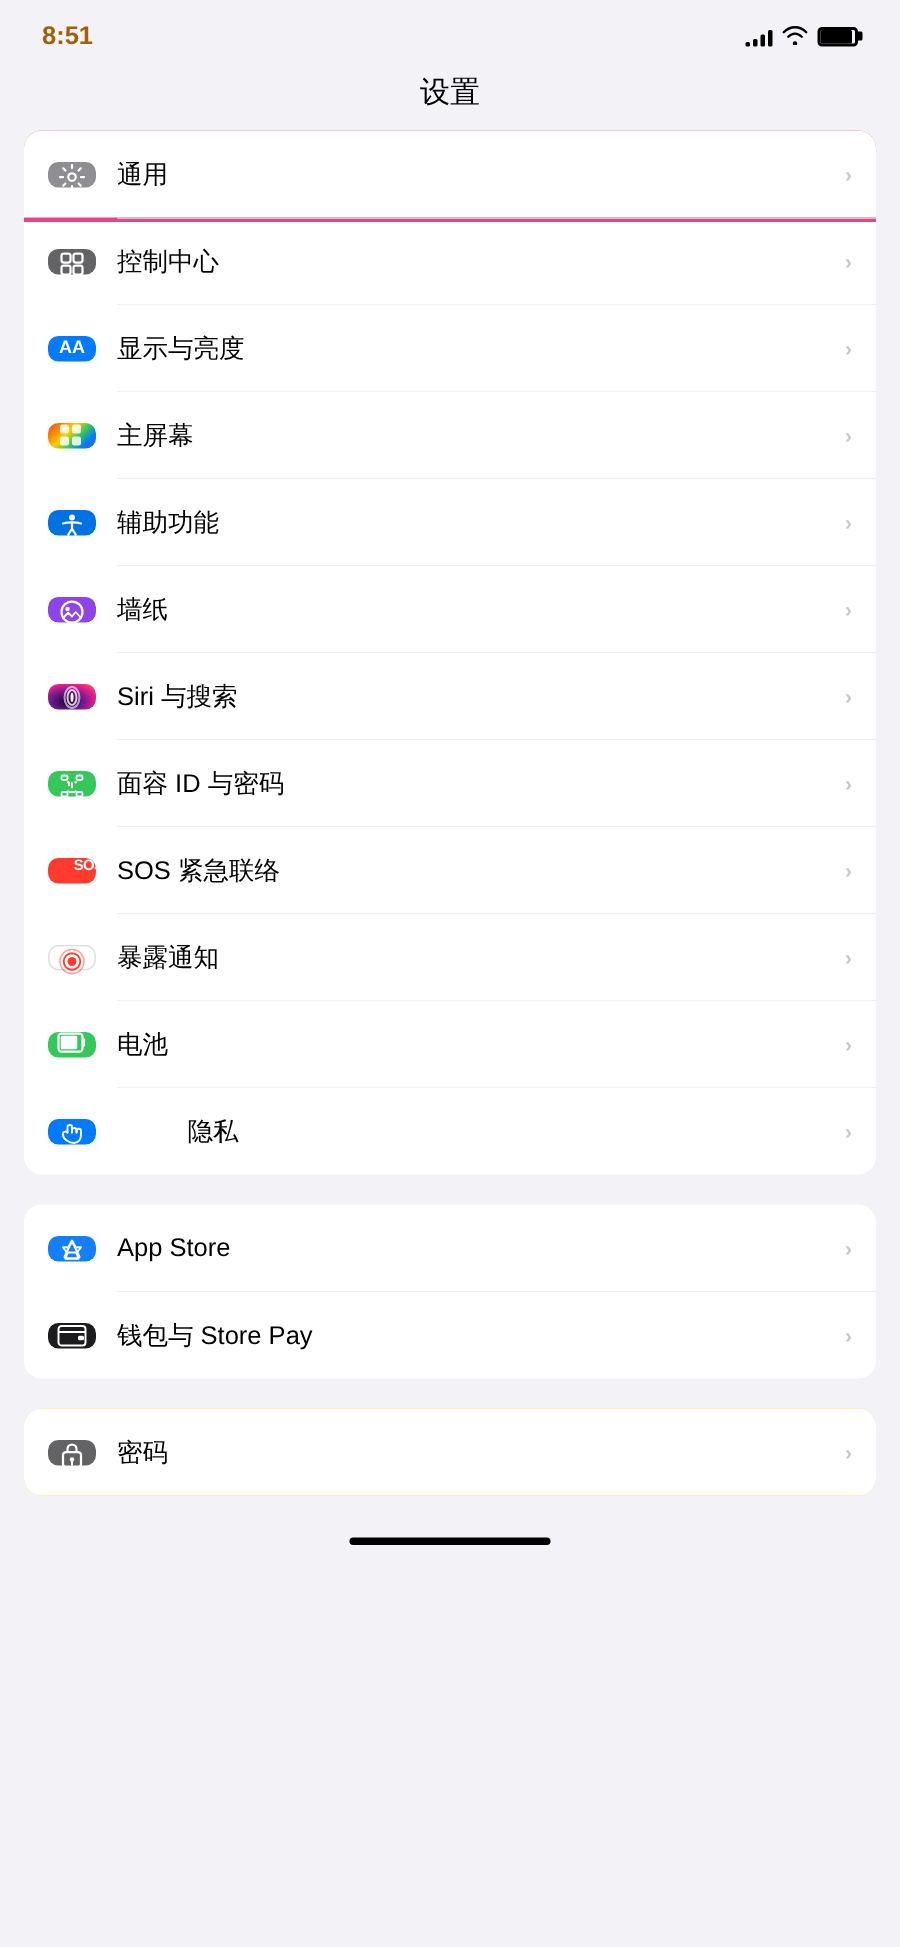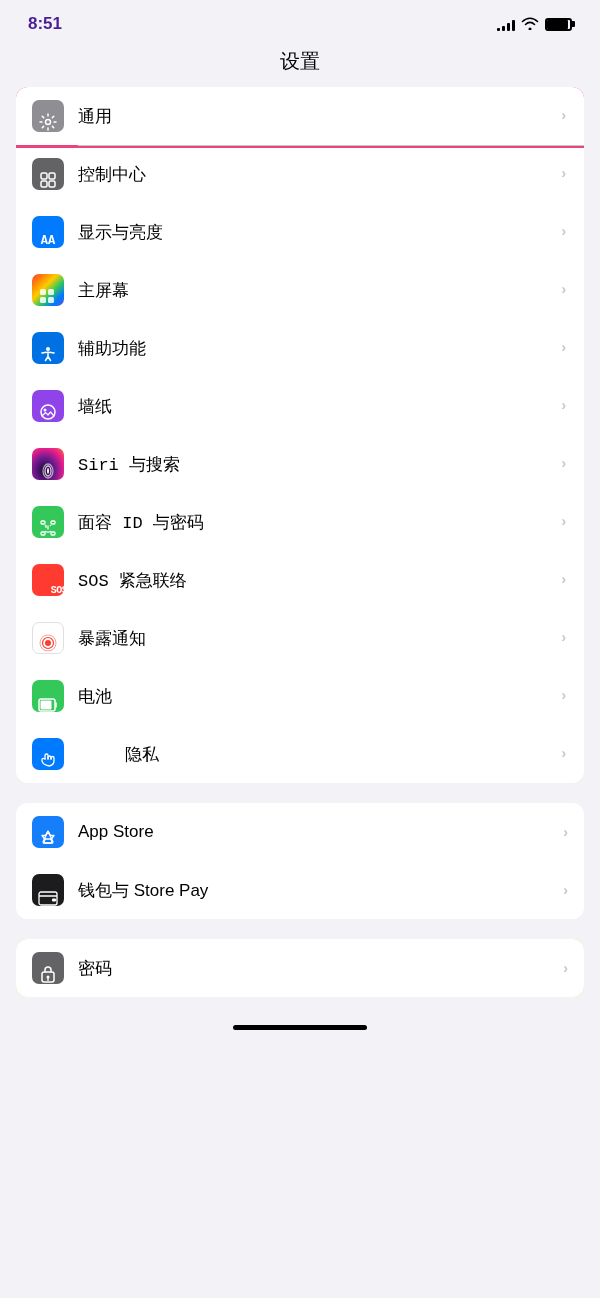--- a/index.html
+++ b/index.html
@@ -17,21 +17,21 @@
     .status-bar {
       display: flex;
       justify-content: space-between;
       align-items: center;
       padding: 14px 28px 8px 28px;
       background: #f2f2f7;
     }
     .status-time {
       font-size: 17px;
       font-weight: 600;
-      color: #4c1d95;
+      color: #a16207;
     }
     .status-icons {
       display: flex;
       align-items: center;
       gap: 6px;
     }
     .signal-bars {
       display: flex;
       align-items: flex-end;
       gap: 2px;
@@ -97,26 +97,26 @@
       position: absolute;
       bottom: 0;
       left: 62px;
       right: 0;
       height: 0.5px;
       background: #c6c6c8;
     }
 
     .item-icon {
       width: 32px;
-      height: 32px;
+      height: 17px;
       border-radius: 7px;
       margin-right: 14px;
       flex-shrink: 0;
       display: flex;
-      align-items: flex-end;
+      align-items: flex-start;
       justify-content: center;
       font-size: 18px;
     }
 
     .item-label {
       flex: 1;
       font-size: 17px;
       color: #000;
     }
 
@@ -162,21 +162,21 @@
       </svg>
     </span>
     <div class="battery-icon">
       <div class="battery-fill"></div>
     </div>
   </div>
 </div>
 
 <div class="page-title">设置</div>
 
-<div style="margin: 0 16px 20px 16px; border-radius: 12px; overflow: hidden; background: #fff; position: relative; font-family: Liberation Mono, monospace;">
+<div style="margin: 0 16px 20px 16px; border-radius: 12px; overflow: hidden; background: #fff; position: relative;">
 
   <div class="settings-item" style="outline: 3.5px solid #e8457a; outline-offset: 0; border-radius: 12px 12px 0 0; z-index: 2; position: relative;">
     <div class="item-icon icon-gray">
       <svg width="20" height="20" viewBox="0 0 20 20" fill="none">
         <circle cx="10" cy="10" r="2.5" stroke="white" stroke-width="1.5"></circle>
         <path d="M10 2v2M10 16v2M2 10h2M16 10h2M4.22 4.22l1.42 1.42M14.36 14.36l1.42 1.42M4.22 15.78l1.42-1.42M14.36 5.64l1.42-1.42" stroke="white" stroke-width="1.5" stroke-linecap="round"></path>
       </svg>
     </div>
     <span class="item-label">通用</span>
     <span class="item-chevron">›</span>

